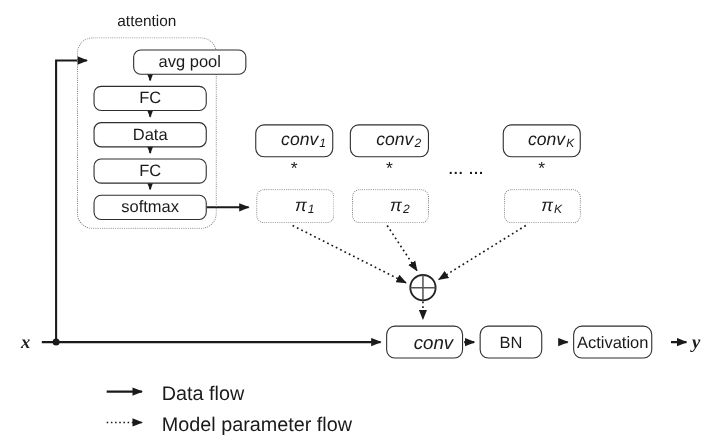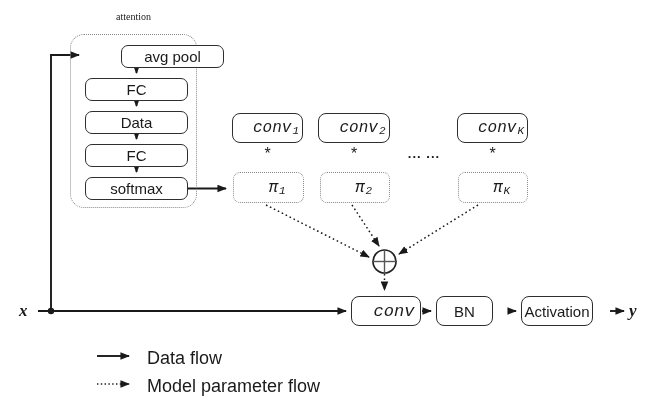--- a/index.html
+++ b/index.html
@@ -10,35 +10,35 @@
   #wires{position:absolute;left:0;top:0;width:649px;height:405px;}
   .box{
     position:absolute;box-sizing:border-box;display:flex;align-items:center;justify-content:center;
     background:#fff;border:1.8px solid #2e2e2e;border-radius:8px;
     font-size:15px;line-height:1;white-space:nowrap;
   }
   .dashed-container{
     position:absolute;box-sizing:border-box;border:1.5px dotted #8a8a8a;border-radius:14px;background:transparent;
   }
   .layer-box{left:85px;width:103px;height:23px;border-radius:7px;border-width:1.7px;}
-  .math{font-family:Liberation Mono, monospace;font-style:italic;padding-left:16px;}
+  .math{font-family:Liberation Sans, sans-serif;font-style:italic;padding-left:16px;}
   .math sub{font-size:11px;font-style:italic;line-height:0;position:relative;top:3px;left:1px;}
   .conv-box{top:113px;height:30px;font-size:16px;}
   .pi-box{top:172px;height:31px;border:1.4px dotted #8a8a8a;border-radius:7px;font-size:16px;}
   .star{
     position:absolute;top:146px;height:16px;display:flex;align-items:center;justify-content:center;
     font-size:16px;color:#1a1a1a;
   }
   .ellipsis{
     position:absolute;left:401px;top:146px;width:46px;text-align:center;
     font-size:13px;font-weight:700;letter-spacing:1px;color:#1a1a1a;
   }
   .title{
     position:absolute;left:70px;top:11px;width:127px;text-align:center;
-    font-size:10px;color:#1a1a1a;font-family:Liberation Serif, serif;
+    font-size:14px;color:#1a1a1a;
   }
   .pipe-box{top:296px;height:30px;}
   .io-label{
     position:absolute;top:301px;font-family:"Liberation Serif","DejaVu Serif",serif;
     font-style:italic;font-weight:700;font-size:17px;
   }
   .legend-label{position:absolute;left:147px;font-size:18px;color:#1a1a1a;}
 </style>
 </head>
 <body>

